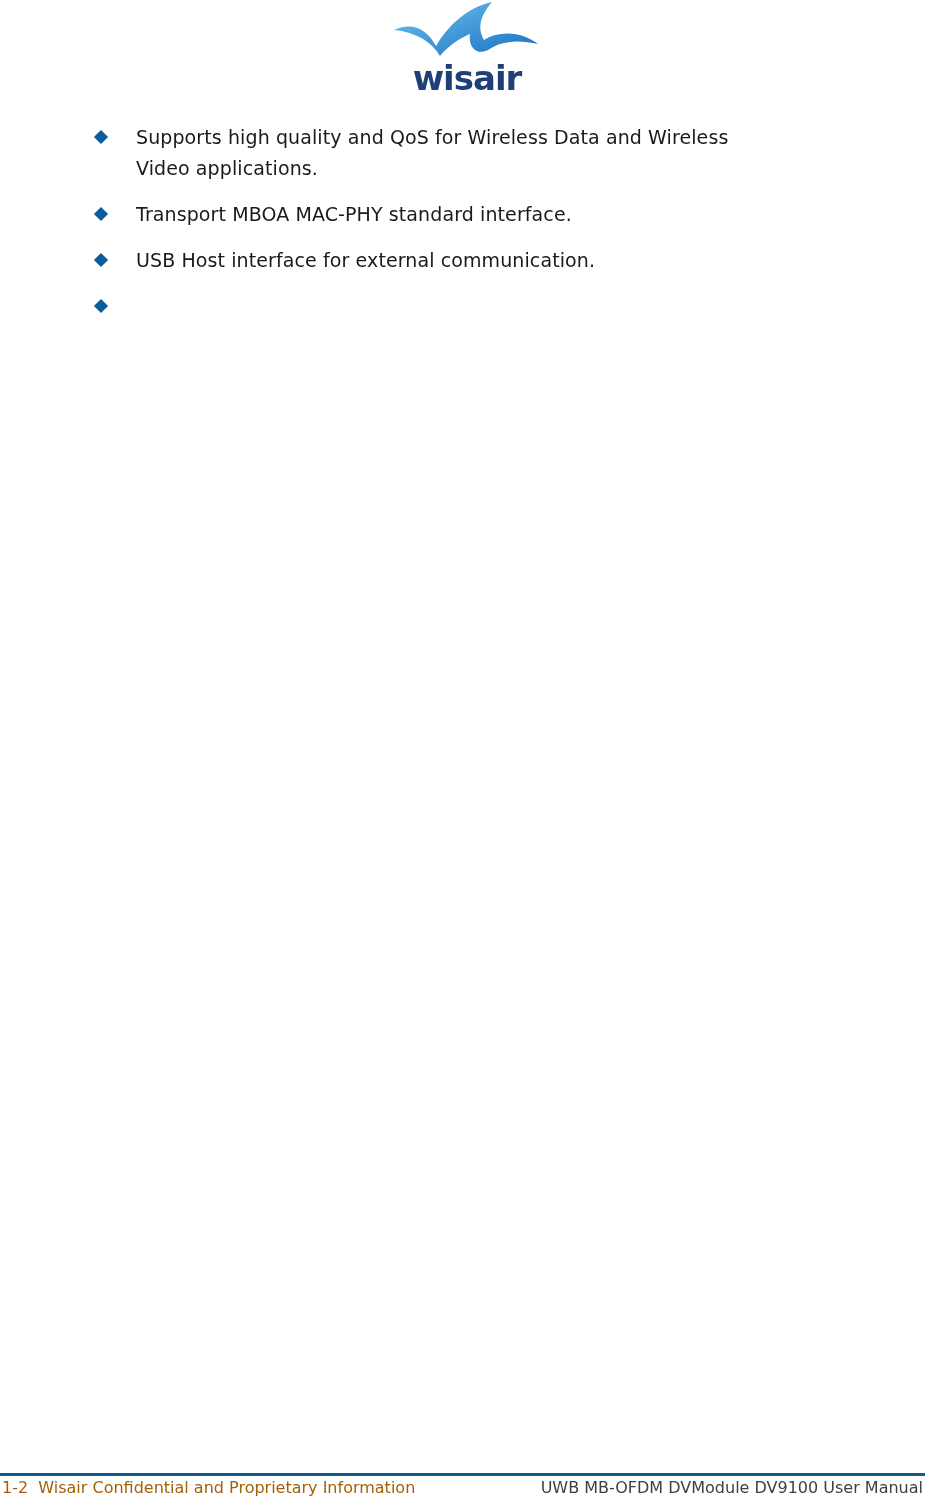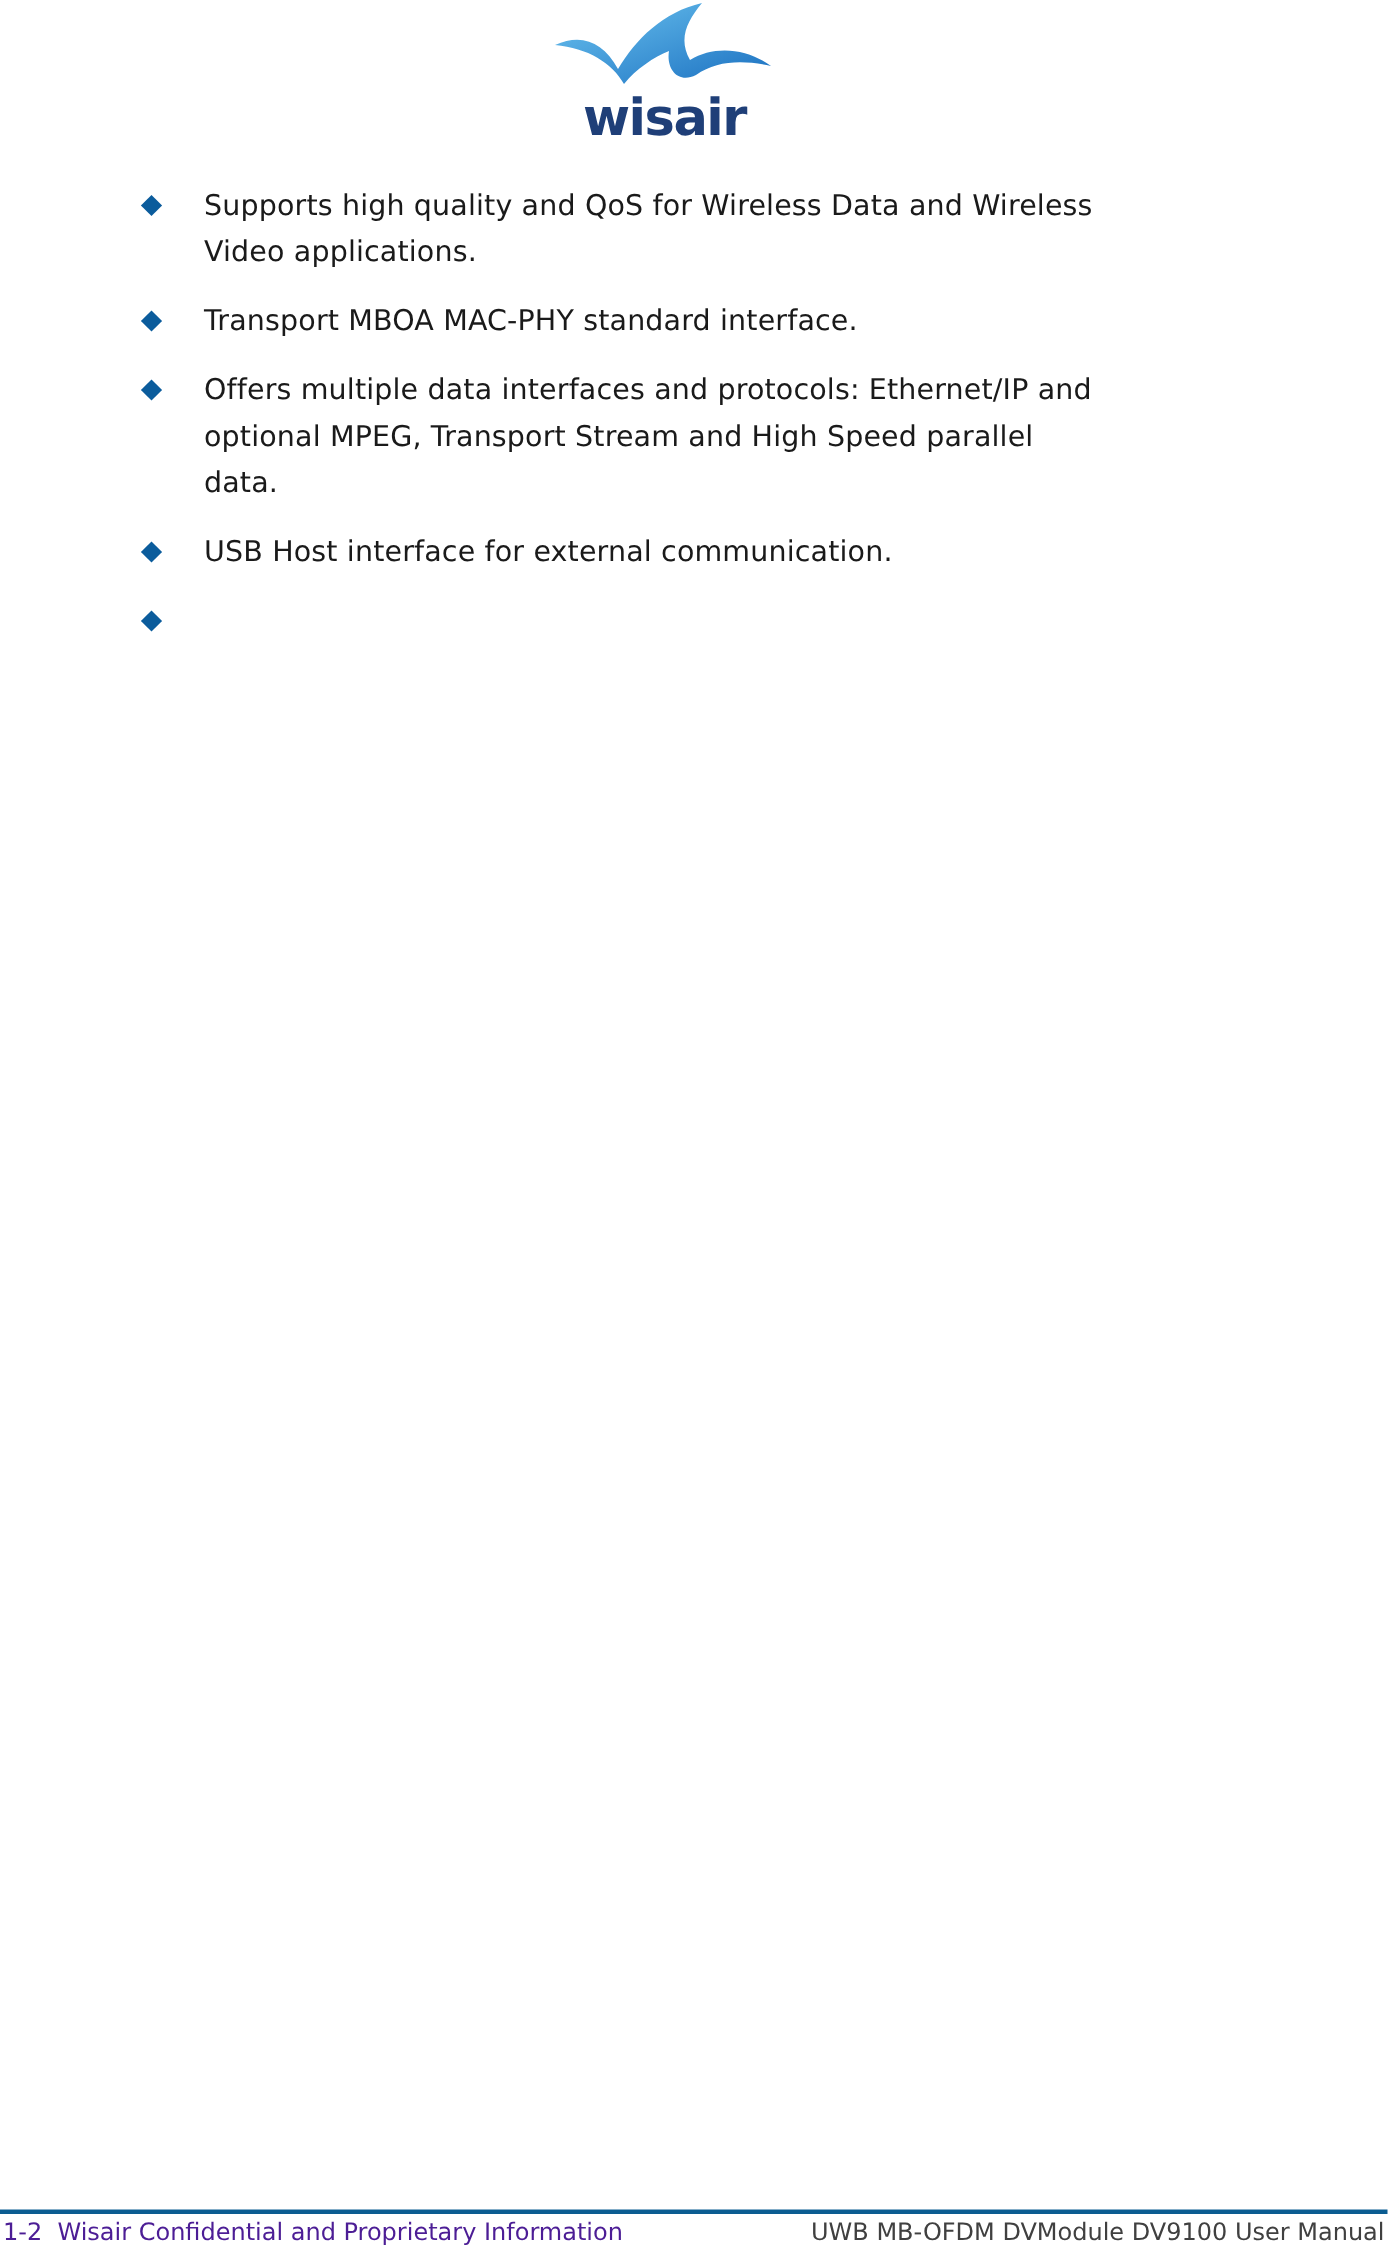--- a/index.html
+++ b/index.html
@@ -1,41 +1,41 @@
 <!DOCTYPE html>
 <html><head>
 <meta charset="utf-8">
 <style>
   html, body { margin: 0; padding: 0; background: #ffffff; }
   body {
     width: 927px; height: 1499px; position: relative; overflow: hidden;
     font-family: "DejaVu Sans", sans-serif; color: #1a1a1a;
   }
   .logo {
-    position: absolute; left: 368px; top: 0px; width: 150px; height: 96px;
+    position: absolute; left: 392px; top: 0px; width: 150px; height: 96px;
   }
   .bullets {
     position: absolute; left: 0; top: 122px; width: 735px;
     list-style: none; margin: 0; padding: 0;
   }
   .bullet {
     position: relative; padding-left: 136px; padding-right: 6px;
     font-size: 19px; line-height: 31px; margin-bottom: 15px;
     letter-spacing: 0.1px;
   }
   .diamond {
     position: absolute; left: 96px; top: 10px; width: 10px; height: 10px;
     background: #0b5c9c; transform: rotate(45deg);
   }
   .footer-rule {
     position: absolute; left: 0; top: 1473px; width: 925px; height: 3px;
     background: #0b5c91;
   }
   .footer-left {
-    position: absolute; left: 2px; top: 1478px; font-size: 16px; color: #4c1d95;
+    position: absolute; left: 2px; top: 1478px; font-size: 16px; color: #a16207;
     white-space: pre;
   }
   .footer-right {
     position: absolute; right: 4px; top: 1478px; font-size: 16px; color: #404040;
   }
 </style>
 </head>
 <body>
 
 <div class="logo">
@@ -47,20 +47,19 @@
       </linearGradient>
     </defs>
     <path d="M2 30 C 20 22, 34 28, 44 46 C 56 26, 74 8, 100 2 C 90 14, 84 26, 92 40 C 108 30, 130 32, 146 44 C 128 40, 110 40, 96 50 C 84 56, 76 46, 78 34 C 68 38, 56 46, 48 56 C 40 42, 24 32, 2 30 Z" fill="url(#wg)"></path>
     <text x="75" y="90" text-anchor="middle" font-family="DejaVu Sans, sans-serif" font-size="34" font-weight="bold" fill="#1f3f78" letter-spacing="-1">wisair</text>
   </svg>
 </div>
 
 <ul class="bullets">
   <li class="bullet"><span class="diamond"></span><span>Supports high quality and QoS for Wireless Data and Wireless Video applications.</span></li>
   <li class="bullet"><span class="diamond"></span><span>Transport MBOA MAC-PHY standard interface.</span></li>
-  <li class="bullet"><span class="diamond"></span><span>Offers multiple data interfaces and protocols: Ethernet/IP and optional MPEG, Transport Stream and High Speed parallel data.</span></li>
   <li class="bullet"><span class="diamond"></span><span>USB Host interface for external communication.</span></li>
   <li class="bullet"><span class="diamond"></span></li>
 </ul>
 
 <div class="footer-rule"></div>
 <div class="footer-left">1-2  Wisair Confidential and Proprietary Information</div>
 <div class="footer-right">UWB MB-OFDM DVModule DV9100 User Manual</div>
 
 </body></html>

